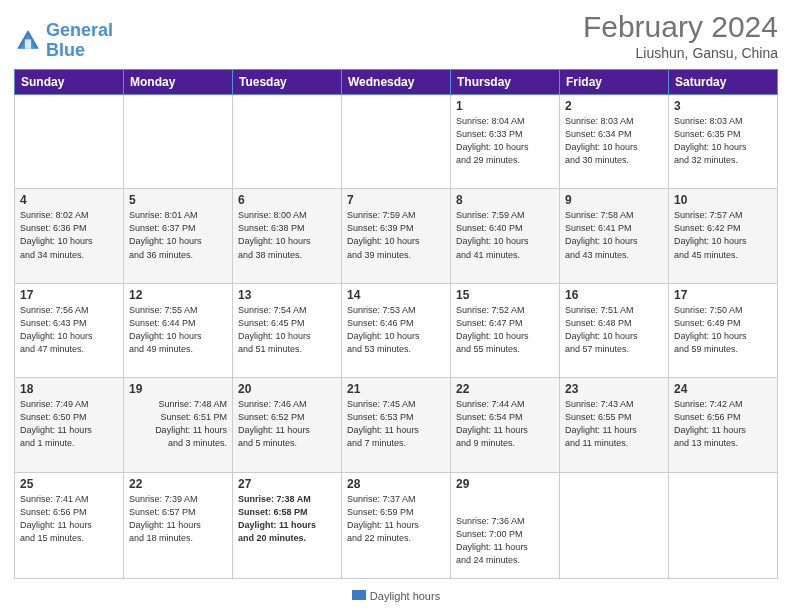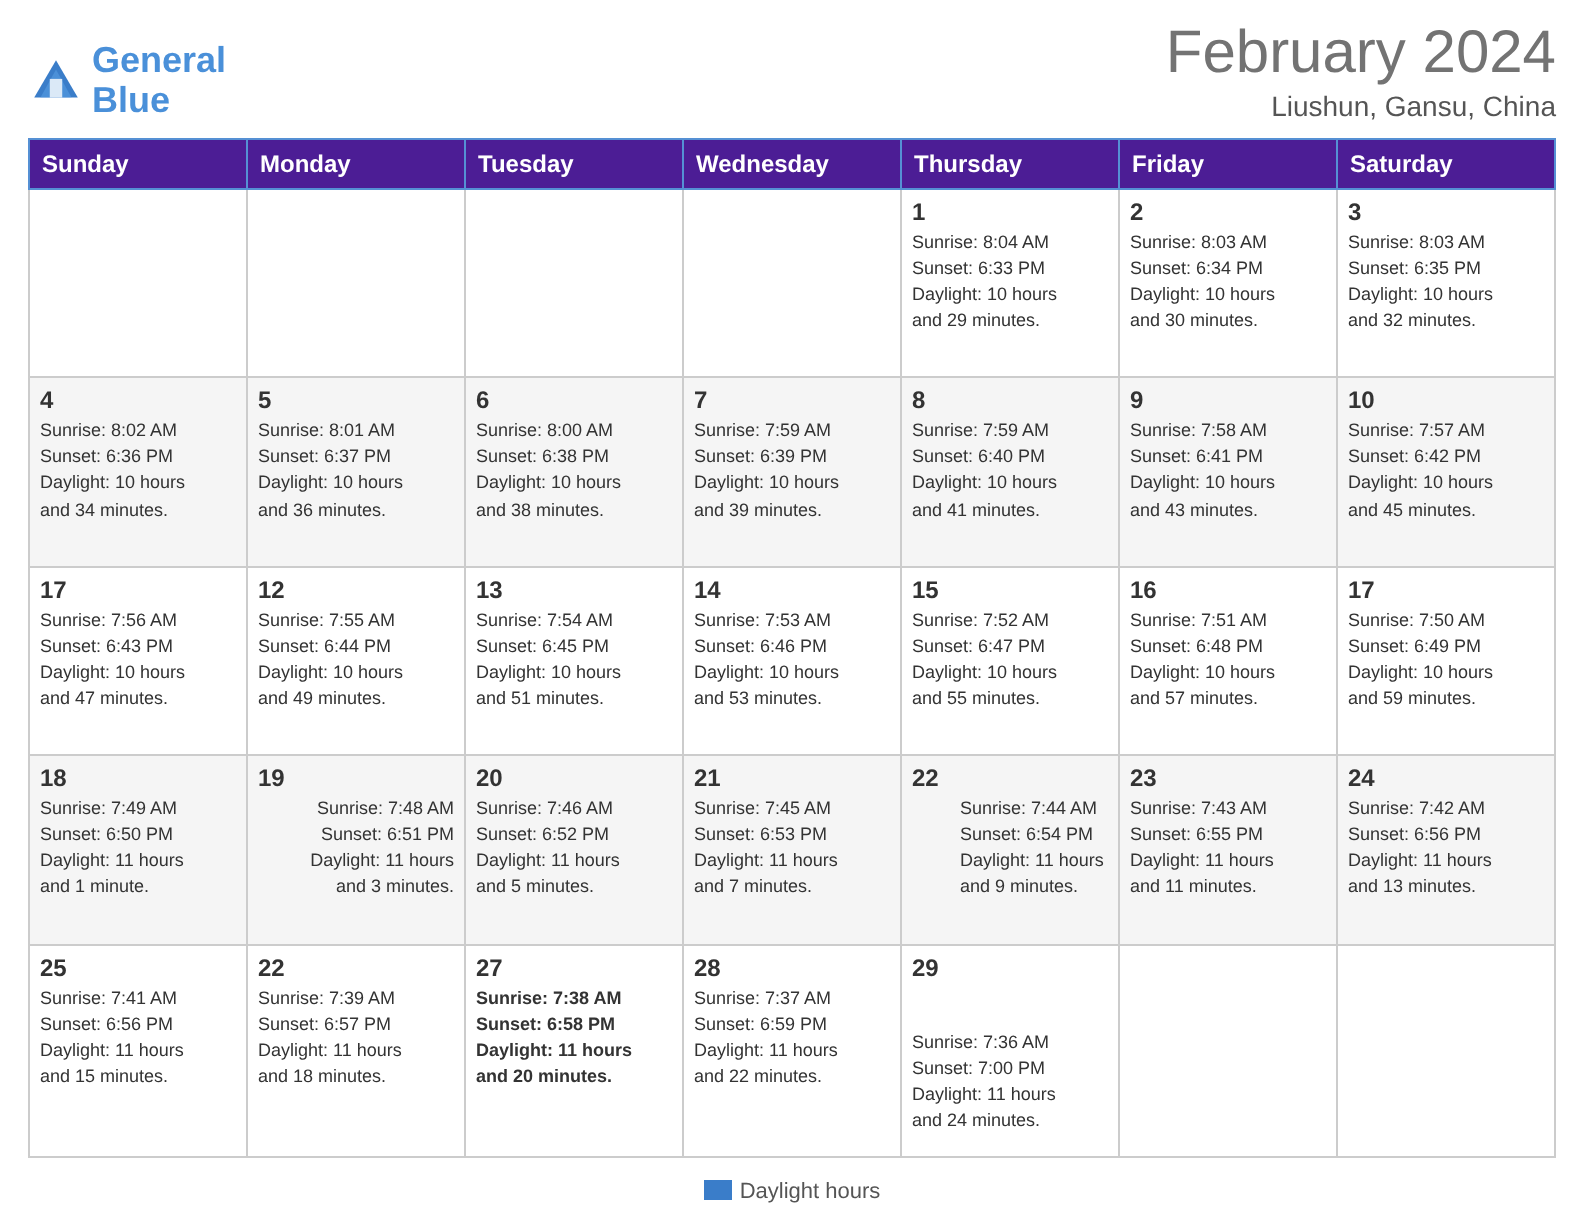--- a/index.html
+++ b/index.html
@@ -301,21 +301,21 @@
           </td>
           <td>
             <span class="day-num">21</span>
             <div class="day-info" style="white-space: pre-line;">Sunrise: 7:45 AM
 Sunset: 6:53 PM
 Daylight: 11 hours
 and 7 minutes.</div>
           </td>
           <td>
             <span class="day-num">22</span>
-            <div class="day-info" style="white-space: pre-line; margin-left: 24px;">Sunrise: 7:44 AM
+            <div class="day-info" style="white-space: pre-line;">Sunrise: 7:44 AM
 Sunset: 6:54 PM
 Daylight: 11 hours
 and 9 minutes.</div>
           </td>
           <td>
             <span class="day-num">23</span>
             <div class="day-info" style="white-space: pre-line;">Sunrise: 7:43 AM
 Sunset: 6:55 PM
 Daylight: 11 hours
 and 11 minutes.</div>

